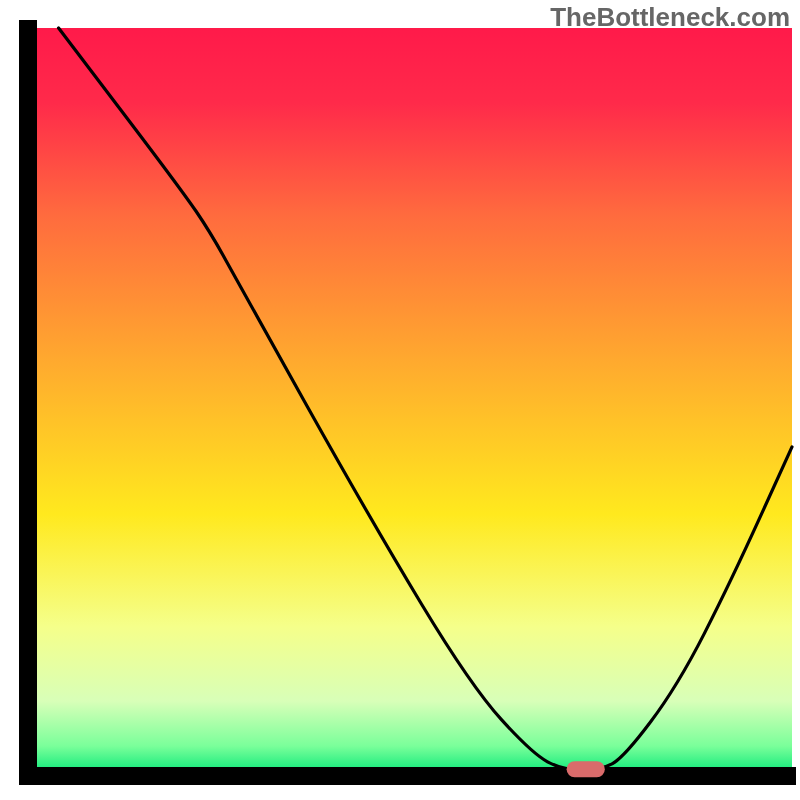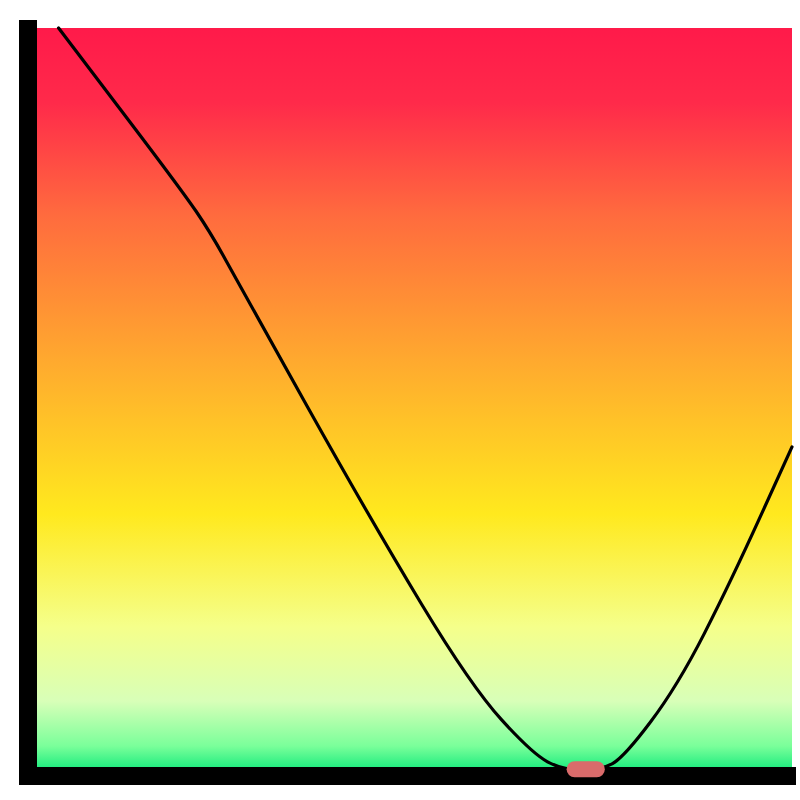--- a/index.html
+++ b/index.html
@@ -26,20 +26,21 @@
     font-family: Arial, sans-serif;
   }
   svg {
     display: block;
   }
 </style>
 </head>
 <body>
 
 <div class="chart-container">
+  <div class="watermark">TheBottleneck.com</div>
   <svg id="chart-svg" width="800" height="800" viewBox="0 0 800 800">
     <defs>
       <linearGradient id="bg-grad" x1="0" y1="0" x2="0" y2="1">
           <stop offset="0%" stop-color="#ff1a4a"></stop>
           <stop offset="10%" stop-color="#ff2a4a"></stop>
           <stop offset="25%" stop-color="#ff6b3e"></stop>
           <stop offset="45%" stop-color="#ffab2e"></stop>
           <stop offset="65%" stop-color="#ffe91e"></stop>
           <stop offset="80%" stop-color="#f5ff8a"></stop>
           <stop offset="90%" stop-color="#d8ffb8"></stop>

